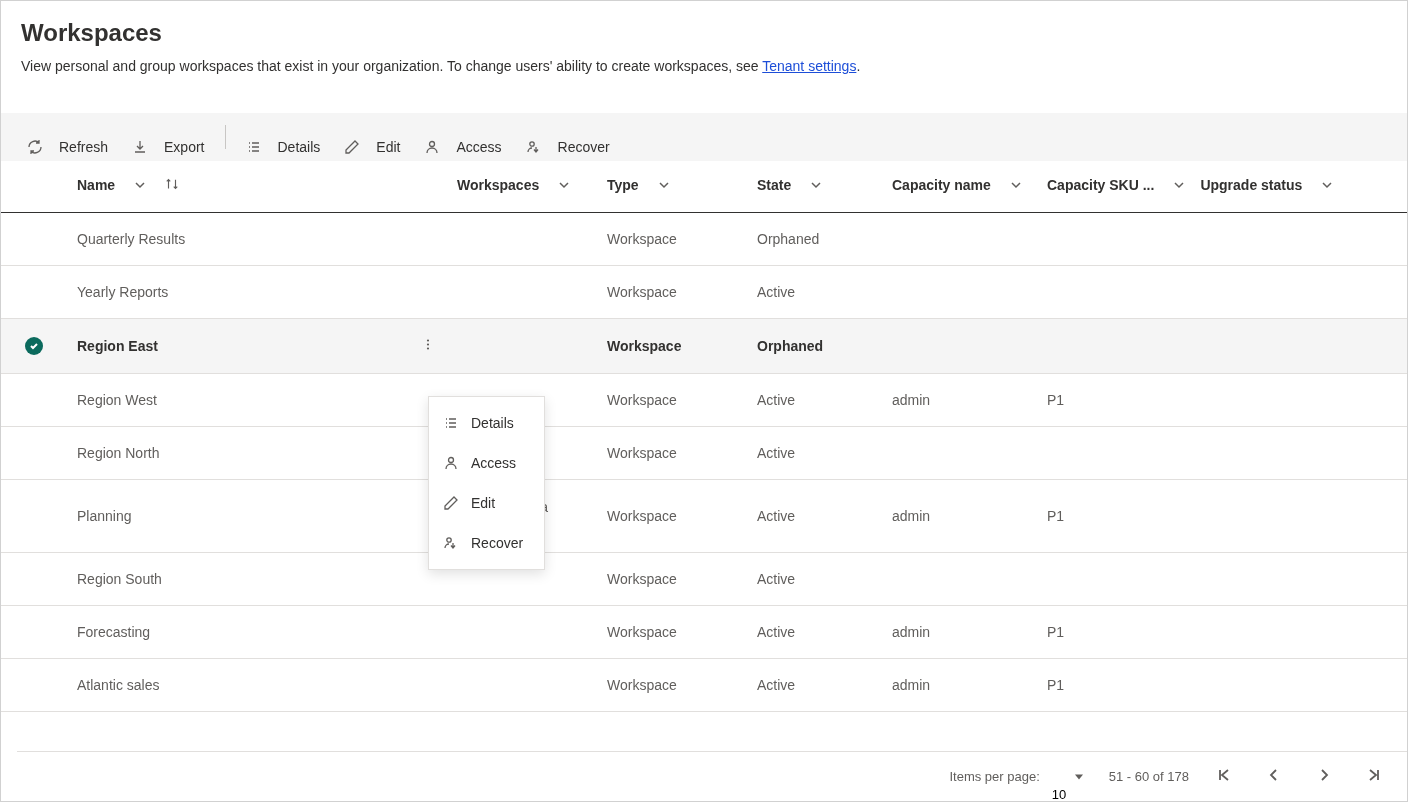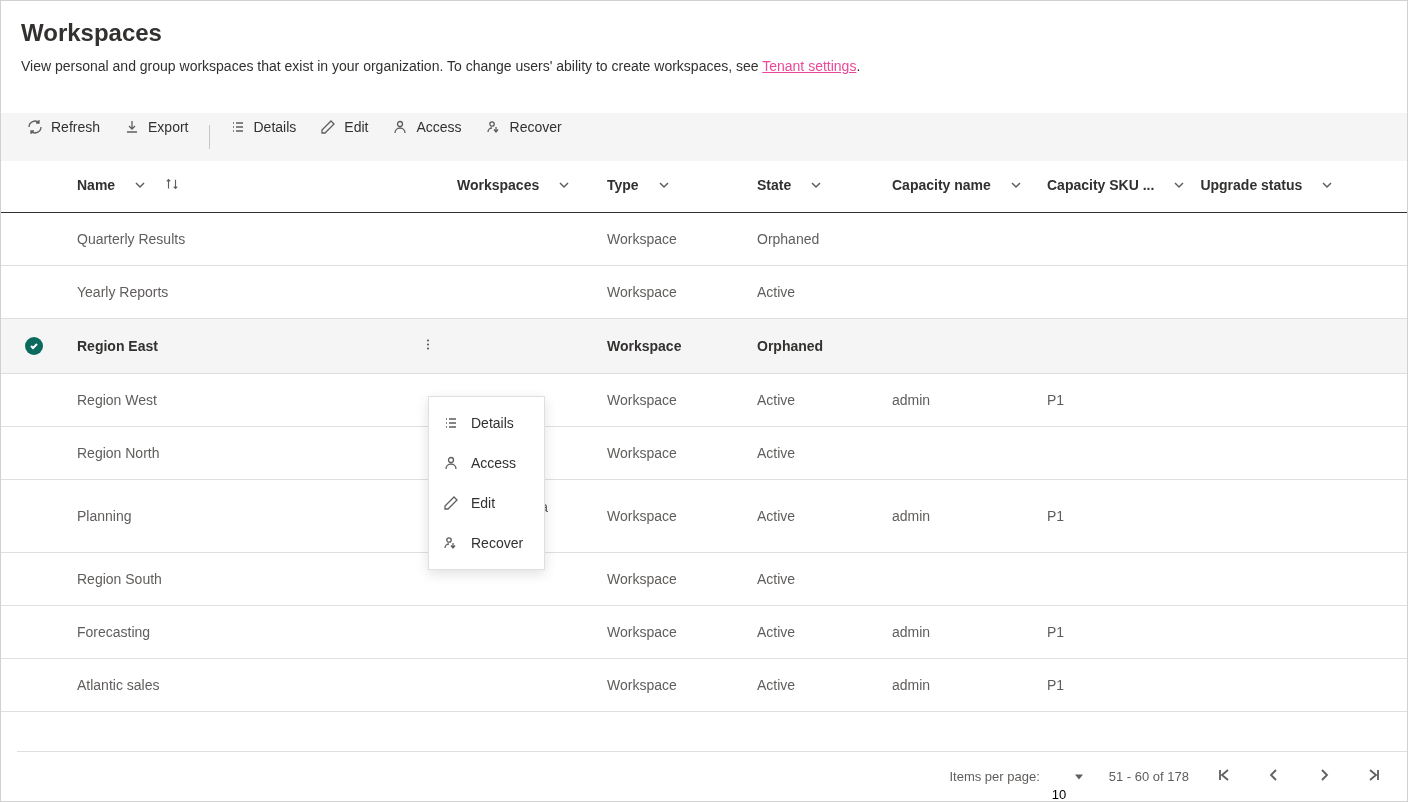--- a/index.html
+++ b/index.html
@@ -9,34 +9,34 @@
     color: #323130;
     background: #fff;
     width: 1408px;
     height: 802px;
     border: 1px solid #d1d1d1;
     position: relative;
   }
   .header { padding: 18px 20px 0 20px; }
   .header h1 { font-size: 24px; font-weight: 600; color: #323130; margin-bottom: 10px; }
   .header p { font-size: 14px; color: #323130; line-height: 1.4; margin-bottom: 36px; }
-  .header a { color: #ec4899; }
+  .header a { color: #1d4ed8; }
 
   .toolbar {
     display: flex;
     align-items: center;
     height: 48px;
     background: #f5f5f5;
     padding: 0 16px;
     gap: 4px;
   }
   .toolbar-btn {
     display: flex;
-    align-items: flex-start;
-    gap: 8px;
+    align-items: flex-end;
+    gap: 16px;
     height: 36px;
     padding: 0 10px;
     background: transparent;
     border: none;
     color: #323130;
     font-size: 14px;
     cursor: pointer;
     font-family: inherit;
   }
   .toolbar-divider { width: 1px; height: 24px; background: #c8c6c4; margin: 0 6px; }

